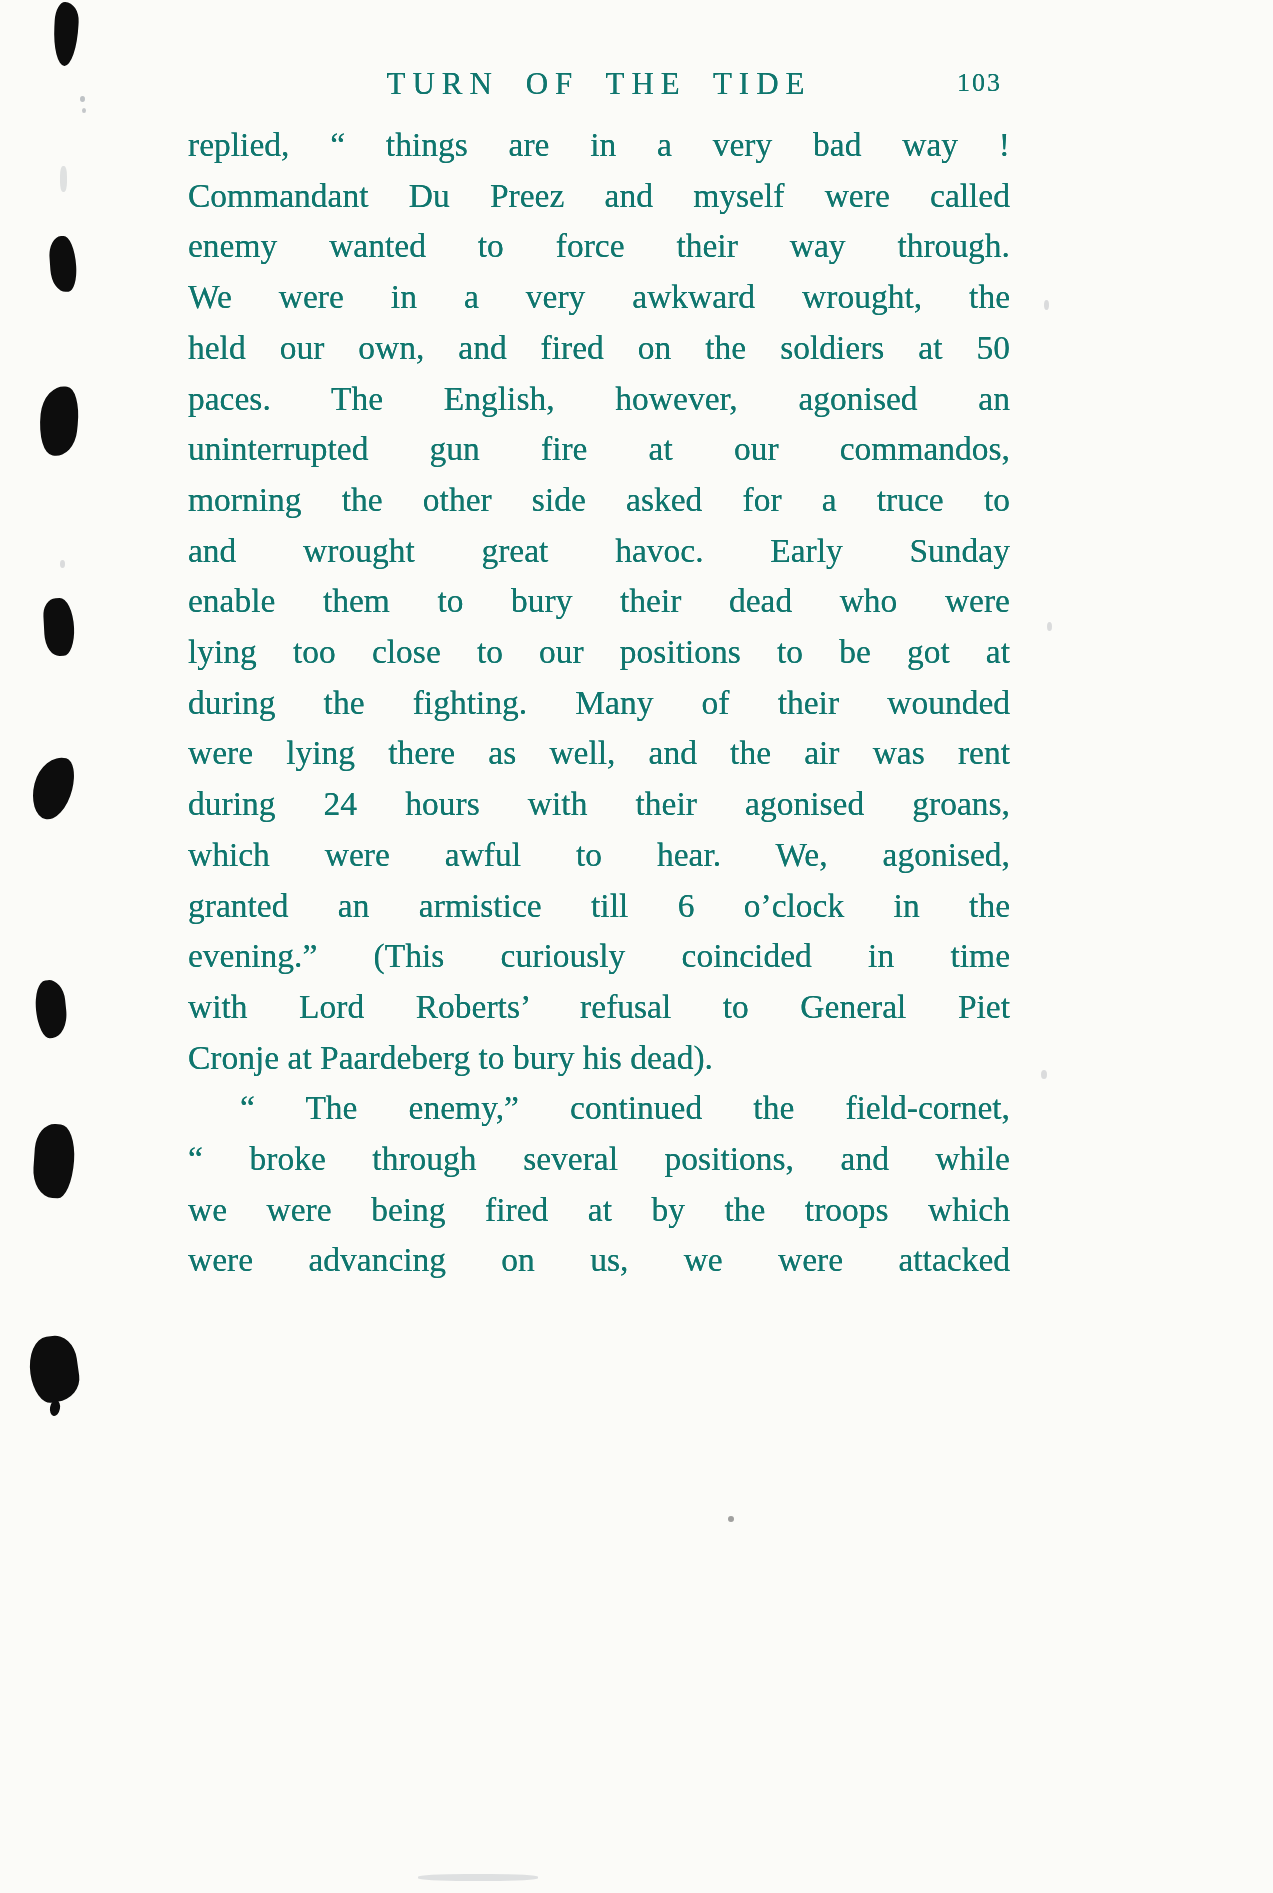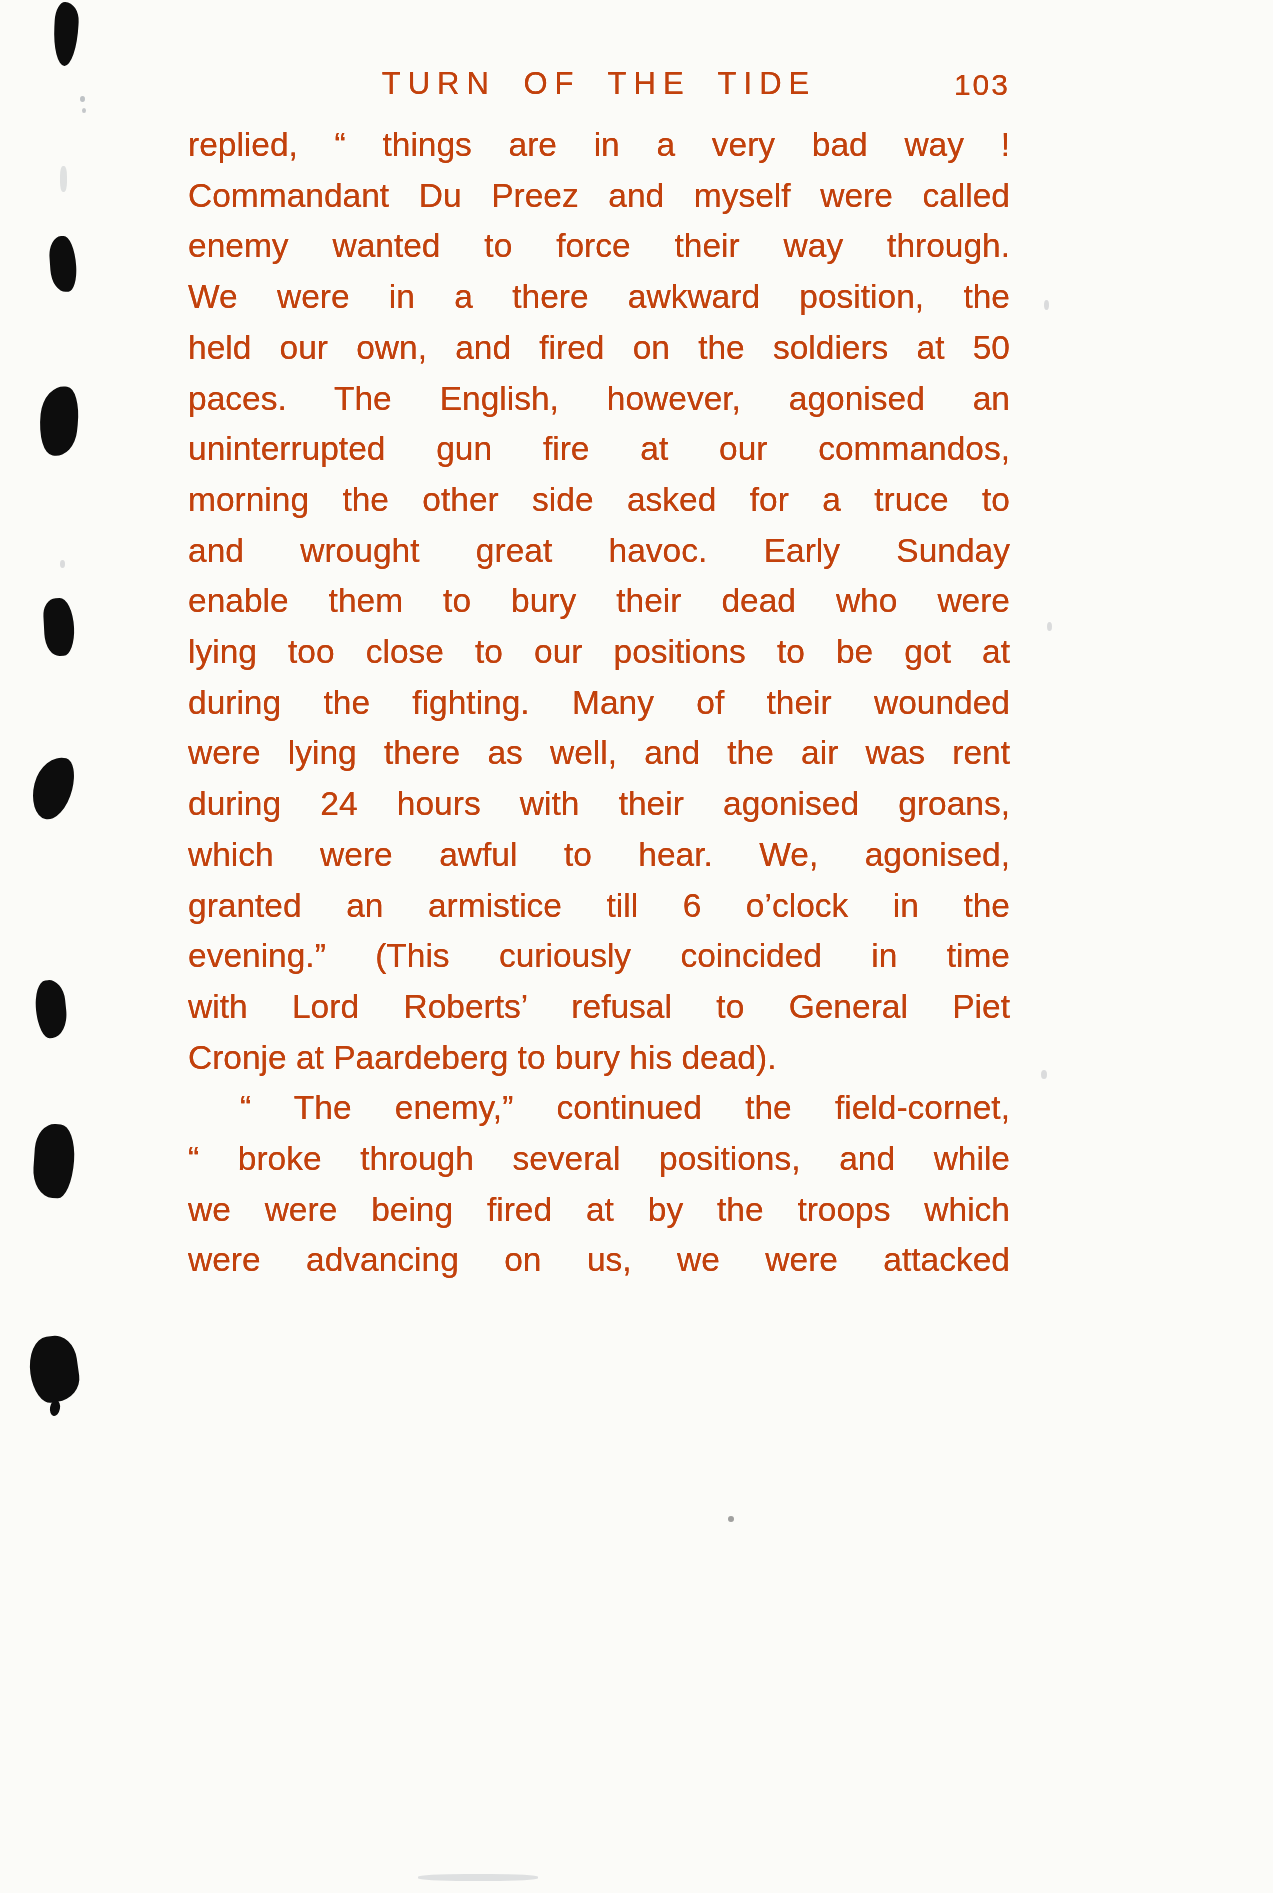--- a/index.html
+++ b/index.html
@@ -2,22 +2,22 @@
 <html><head>
 <meta charset="utf-8">
 <style>
   html, body { margin: 0; padding: 0; background: #e8e8e6; }
   .page {
     position: relative;
     width: 1273px;
     height: 1893px;
     margin: 0 auto;
     background: #fbfbf8;
-    font-family: Liberation Sans, sans-serif;
-    color: #c2410c;
+    font-family: Liberation Serif, serif;
+    color: #0f766e;
     overflow: hidden;
   }
   
   .header {
     position: absolute;
     left: 188px;
     top: 66px;
     width: 822px;
     height: 42px;
   }
@@ -25,23 +25,23 @@
     position: absolute;
     left: 0; right: 0;
     text-align: center;
     font-size: 31px;
     letter-spacing: 7px;
     word-spacing: 12px;
     text-shadow: 0 0 0.6px currentColor;
   }
   .page-number {
     position: absolute;
-    right: 0;
+    right: 8px;
     top: 2px;
-    font-size: 30px;
+    font-size: 26px;
     letter-spacing: 2px;
     text-shadow: 0 0 0.6px currentColor;
   }
   
   .body-text {
     position: absolute;
     left: 188px;
     top: 120px;
     width: 822px;
     font-size: 33.5px;
@@ -121,21 +121,21 @@
 
   <div class="header">
     <div class="running-title">TURN OF THE TIDE</div>
     <div class="page-number">103</div>
   </div>
 
   <div class="body-text">
     <div class="line">replied, “ things are in a very bad way !</div>
     <div class="line">Commandant Du Preez and myself were called</div>
     <div class="line">enemy wanted to force their way through.</div>
-    <div class="line">We were in a there awkward position, the</div>
+    <div class="line">We were in a very awkward wrought, the</div>
     <div class="line">held our own, and fired on the soldiers at 50</div>
     <div class="line">paces. The English, however, agonised an</div>
     <div class="line">uninterrupted gun fire at our commandos,</div>
     <div class="line">morning the other side asked for a truce to</div>
     <div class="line">and wrought great havoc. Early Sunday</div>
     <div class="line">enable them to bury their dead who were</div>
     <div class="line">lying too close to our positions to be got at</div>
     <div class="line">during the fighting. Many of their wounded</div>
     <div class="line">were lying there as well, and the air was rent</div>
     <div class="line">during 24 hours with their agonised groans,</div>

